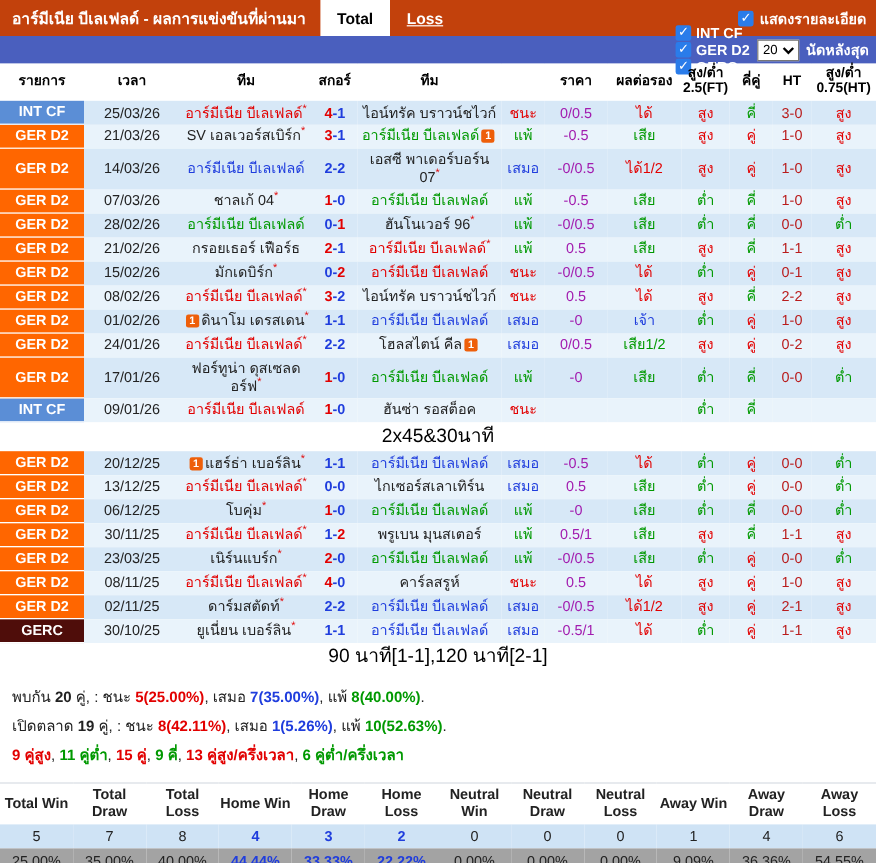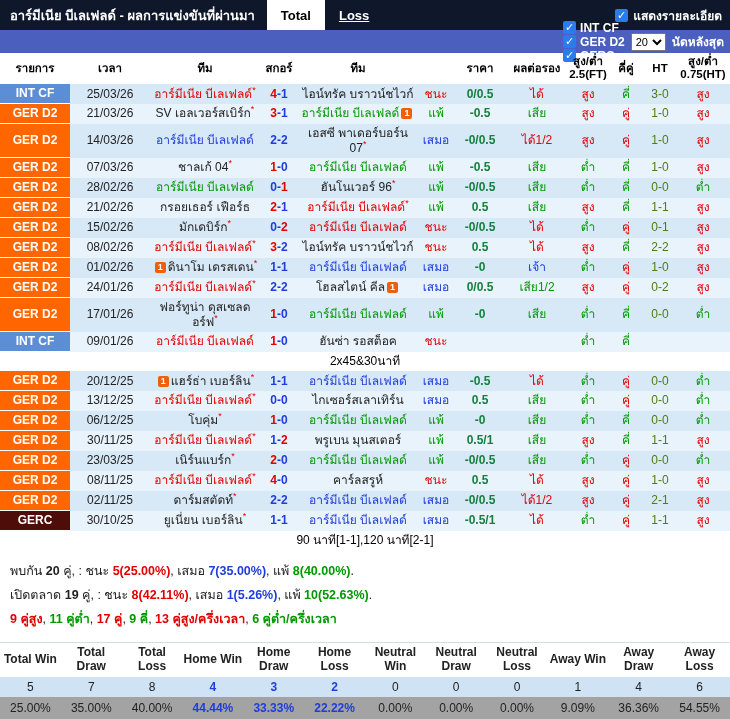--- a/index.html
+++ b/index.html
@@ -5,21 +5,21 @@
   * { box-sizing: border-box; }
   html,body { margin:0; padding:0; }
   body {
     width:730px;
     background:#fff;
     font-family:"Liberation Sans","DejaVu Sans",sans-serif;
     color:#222;
   }
   
   .titlebar {
-    background:#0f172a; color:#fff; height:30px;
+    background:#c2410c; color:#fff; height:30px;
     display:flex; align-items:stretch; font-size:13px; font-weight:bold;
   }
   .titlebar .title { display:flex; align-items:center; padding:0 12px 0 10px; }
   .tab { display:flex; align-items:center; padding:0 14px; cursor:pointer; }
   .tab.active { background:#fff; color:#000; }
   .tab.plain { text-decoration:underline; }
   .titlebar .spacer { flex:1; }
   .titlebar .right { display:flex; align-items:center; gap:5px; padding-right:8px; font-size:12px; }
   .cbx {
     width:13px; height:13px; background:#2a7cea; border-radius:2px;
@@ -53,23 +53,23 @@
   .c-red   { color:#e20000; }
   .c-blue  { color:#1f3ddd; }
   .c-green { color:#009900; }
   .c-black { color:#222; }
   .star { color:#e20000; font-size:9px; vertical-align:super; line-height:0; }
   .badge {
     display:inline-block; background:#ee5f0a; color:#fff; font-size:9px; font-weight:bold;
     width:11px; height:11px; line-height:11px; border-radius:2px; margin:0 2px; vertical-align:1px;
   }
   .score { font-weight:bold; }
-  .odds  { color:#15803d; font-weight:bold; }
-  .htval { color:#4d7c0f; }
-  tr.note td { background:#fff; color:#000; font-size:12px; padding:2px 0; text-align:center; }
+  .odds  { color:#a21caf; font-weight:normal; }
+  .htval { color:#b91c1c; }
+  tr.note td { background:#fff; color:#000; font-size:16px; padding:2px 0; text-align:center; }
   
   .summary { padding:7px 10px 5px; font-size:12.5px; }
   .summary p { margin:4px 0; }
   .summary .b { font-weight:bold; }
   
   table.stats {
     width:730px; border-collapse:collapse; table-layout:fixed;
     font-size:12px; text-align:center; border-top:1px solid #d7dde3; margin-top:4px;
   }
   table.stats th { font-size:12px; font-weight:bold; padding:3px 1px; line-height:1.15; word-break:break-word; background:#fff; }
@@ -427,21 +427,21 @@
       </tr>
       <tr class="note">
         <td colspan="12">90 นาที[1-1],120 นาที[2-1]</td>
       </tr>
     </tbody>
 </table>
 
 <div class="summary" id="summary">
     <p><span>พบกัน </span><span class="b">20</span><span> คู่, : ชนะ </span><span class="c-red b">5(25.00%)</span><span>, เสมอ </span><span class="c-blue b">7(35.00%)</span><span>, แพ้ </span><span class="c-green b">8(40.00%)</span><span>.</span></p>
     <p><span>เปิดตลาด </span><span class="b">19</span><span> คู่, : ชนะ </span><span class="c-red b">8(42.11%)</span><span>, เสมอ </span><span class="c-blue b">1(5.26%)</span><span>, แพ้ </span><span class="c-green b">10(52.63%)</span><span>.</span></p>
-    <p><span class="c-red b">9 คู่สูง</span><span>, </span><span class="c-green b">11 คู่ต่ำ</span><span>, </span><span class="c-red b">17 คู่</span><span>, </span><span class="c-green b">9 คี่</span><span>, </span><span class="c-red b">13 คู่สูง/ครึ่งเวลา</span><span>, </span><span class="c-green b">6 คู่ต่ำ/ครึ่งเวลา</span></p>
+    <p><span class="c-red b">9 คู่สูง</span><span>, </span><span class="c-green b">11 คู่ต่ำ</span><span>, </span><span class="c-red b">15 คู่</span><span>, </span><span class="c-green b">9 คี่</span><span>, </span><span class="c-red b">13 คู่สูง/ครึ่งเวลา</span><span>, </span><span class="c-green b">6 คู่ต่ำ/ครึ่งเวลา</span></p>
   </div>
 
 <table class="stats">
   <thead>
       <tr id="stats-head">
         <th>Total Win</th>
         <th>Total Draw</th>
         <th>Total Loss</th>
         <th>Home Win</th>
         <th>Home Draw</th>

